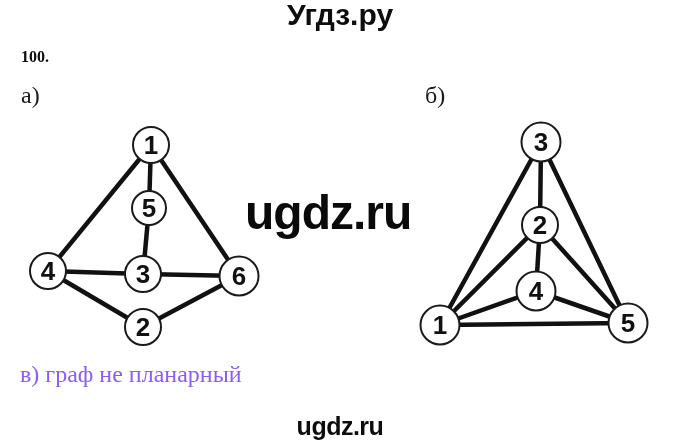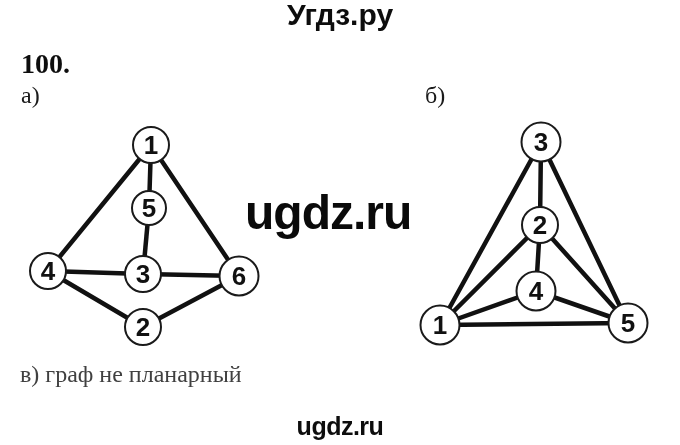--- a/index.html
+++ b/index.html
@@ -18,21 +18,21 @@
     font-family: "Liberation Sans", sans-serif;
     font-weight: bold;
     font-size: 30px;
     letter-spacing: 0px;
     color: #0d0d0d;
   }
   .problem-number {
     left: 21px; top: 48px;
     font-family: "Liberation Serif", serif;
     font-weight: bold;
-    font-size: 28px;
+    font-size: 16px;
     color: #0d0d0d;
   }
   .part-label {
     font-family: "Liberation Serif", serif;
     font-size: 24px;
     color: #1a1a1a;
   }
   .part-label.a { left: 21px; top: 82px; }
   .part-label.b { left: 425px; top: 82px; }
   .watermark-center {
@@ -40,21 +40,21 @@
     font-family: "Liberation Sans", sans-serif;
     font-weight: bold;
     font-size: 48px;
     letter-spacing: -1px;
     color: #0a0a0a;
   }
   .answer-note {
     left: 20px; top: 361px;
     font-family: "Liberation Serif", serif;
     font-size: 24px;
-    color: #404040;
+    color: #8b5cf6;
   }
   .site-footer {
     left: 0; right: 0; top: 412px;
     text-align: center;
     font-family: "Liberation Sans", sans-serif;
     font-weight: bold;
     font-size: 25px;
     letter-spacing: -0.5px;
     color: #0d0d0d;
   }

